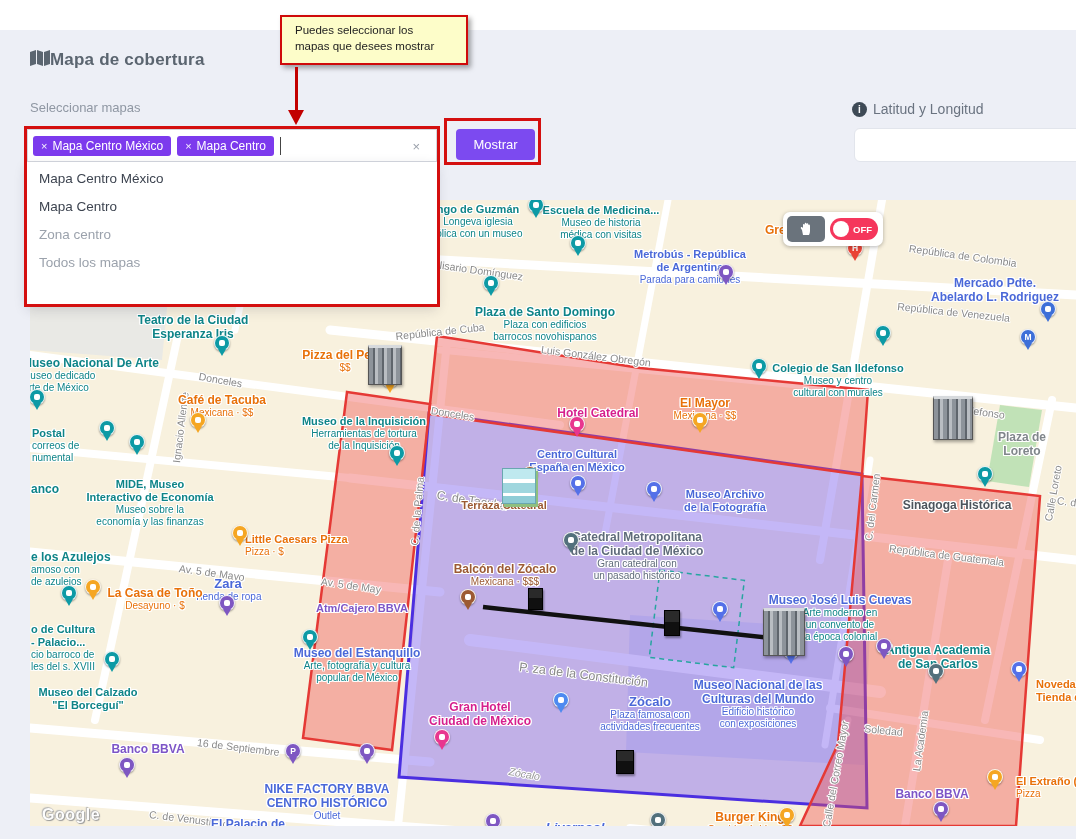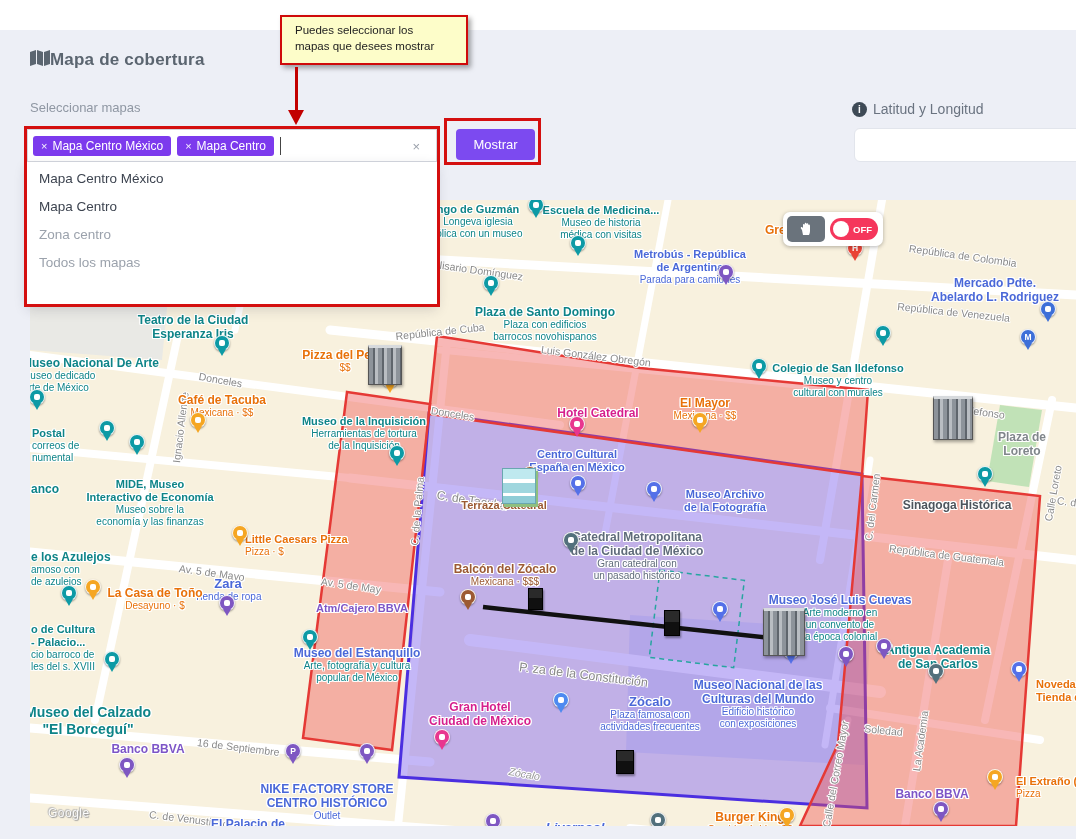--- a/index.html
+++ b/index.html
@@ -65,21 +65,21 @@
   .sprite.server { background:repeating-linear-gradient(90deg,#8d939a 0 4px,#5f656c 4px 6px,#b9bdc2 6px 9px); border:1px solid #555; border-top:3px solid #d7dadd; box-shadow:1px 2px 3px rgba(0,0,0,.35); }
   .sprite.blackbox { background:linear-gradient(180deg,#2a2a2a 0 45%,#101010 45% 100%); border:1px solid #000; box-shadow:1px 2px 2px rgba(0,0,0,.4); }
   .sprite.building { background:linear-gradient(180deg,#bfe9ef 0 30%,#ffffff 30% 40%,#9fd6de 40% 70%,#ffffff 70% 80%,#8fccd6 80% 100%); border:1px solid #6aa7b0; box-shadow:2px 3px 0 #8fbf7f; }
 
   .map-controls { position:absolute; left:753px; top:12px; width:100px; height:34px; background:#fff; border-radius:7px; box-shadow:0 1px 4px rgba(0,0,0,.3); z-index:6; display:flex; align-items:center; padding:0 4px; gap:5px; }
   .hand-btn { width:38px; height:26px; background:#6a737c; border-radius:5px; display:flex; align-items:center; justify-content:center; cursor:pointer; }
   .toggle { width:48px; height:22px; background:#f5365c; border-radius:11px; display:flex; align-items:center; cursor:pointer; position:relative; }
   .toggle .knob { width:16px; height:16px; background:#fff; border-radius:50%; margin-left:3px; }
   .toggle .lbl { color:#fff; font-size:9.5px; font-weight:700; margin-left:4px; }
 
-  .google-logo { position:absolute; left:18px; top:606px; font-size:12px; font-weight:400; letter-spacing:.5px; color:#fdfdfd; z-index:6;
+  .google-logo { position:absolute; left:12px; top:606px; font-size:16px; font-weight:700; letter-spacing:.5px; color:#fdfdfd; z-index:6;
     text-shadow:0 0 1px #8a8a8a, 1px 1px 1px #9a9a9a, -1px -1px 1px #bdbdbd; }
 </style>
 </head>
 <body>
 
 <div class="topbar"></div>
 
 <div class="page-header">
   <span>
     <svg width="20" height="16" viewBox="0 0 20 16">
@@ -348,29 +348,29 @@
     </div>
     <div class="poi c-blue" style="left: 620px; top: 494px; font-size: 13px;">
       <div>Zócalo</div>
       <div class="sub c-blue">Plaza famosa con</div>
       <div class="sub c-blue">actividades frecuentes</div>
     </div>
     <div class="poi c-pink" style="left: 450px; top: 500px; font-size: 12px;">
       <div>Gran Hotel</div>
       <div>Ciudad de México</div>
     </div>
-    <div class="poi c-teal" style="left: 58px; top: 504px; font-size: 14px;">
+    <div class="poi c-teal" style="left: 58px; top: 486px; font-size: 11px;">
       <div>Museo del Calzado</div>
       <div>"El Borceguí"</div>
     </div>
     <div class="poi c-purple" style="left: 118px; top: 542px; font-size: 12px;">
       <div>Banco BBVA</div>
     </div>
     <div class="poi c-blue" style="left: 297px; top: 582px; font-size: 12px;">
-      <div>NIKE FACTORY STORE</div>
+      <div>NIKE FACTORY BBVA</div>
       <div>CENTRO HISTÓRICO</div>
       <div class="sub">Outlet</div>
     </div>
     <div class="poi c-blue" style="left: 218px; top: 584px; font-size: 12px; margin-top: 33px;">
       <div>El Palacio de</div>
       <div>Hierro Centro</div>
       <div class="sub">Grandes almacenes</div>
     </div>
     <div class="poi c-blue" style="left: 545px; top: 620px; font-size: 13px; font-style: italic;">
       <div>Liverpool</div>

